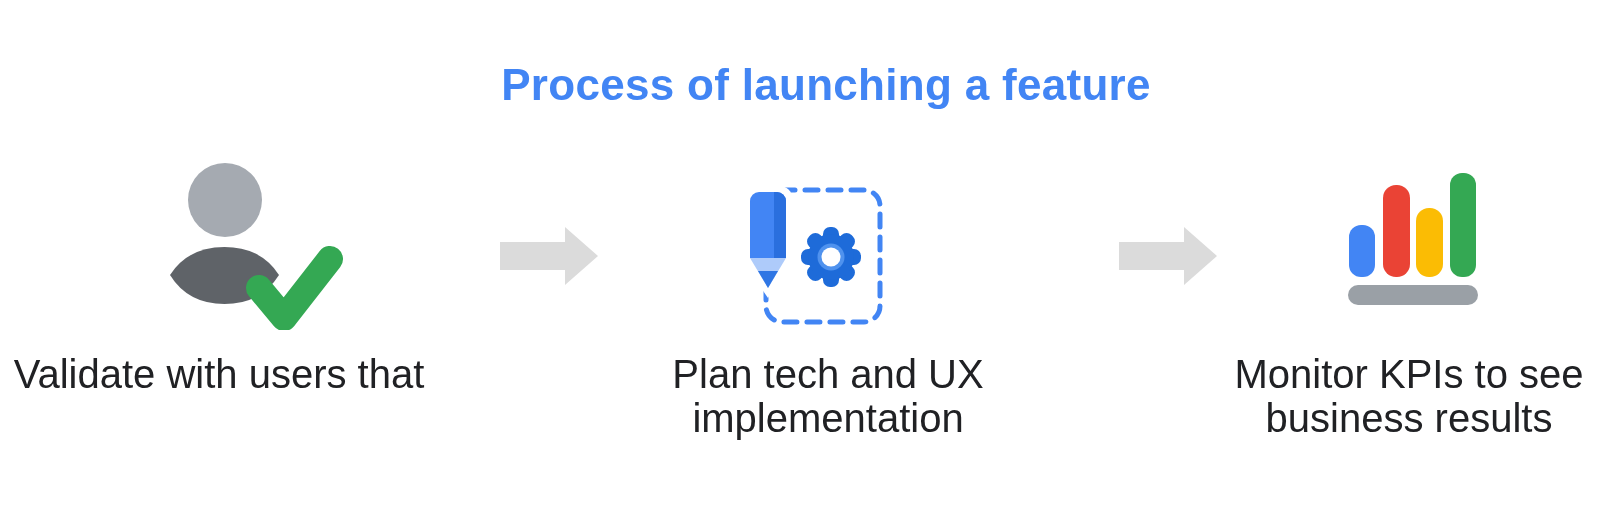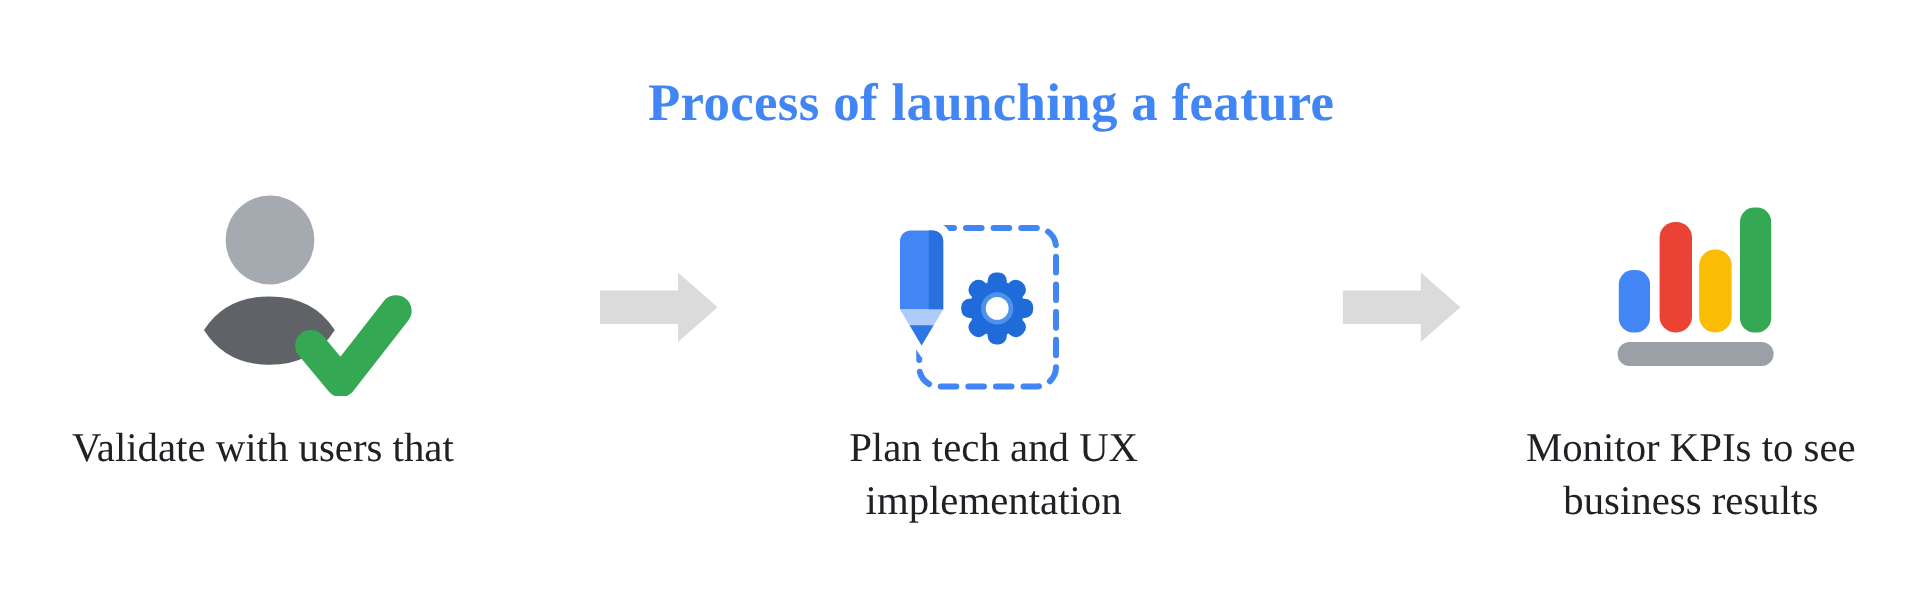--- a/index.html
+++ b/index.html
@@ -1,37 +1,37 @@
 <!DOCTYPE html>
 <html><head>
 <meta charset="utf-8">
 <style>
   html,body{margin:0;padding:0;background:#ffffff;}
   .canvas{
     position:relative;
     width:1600px;height:506px;
     background:#ffffff;
-    font-family:Liberation Serif, serif;
+    font-family:Liberation Sans, sans-serif;
     overflow:hidden;
   }
   .title{
     position:absolute;
     left:826px;top:60px;
     transform:translateX(-50%);
     font-size:44px;
     font-weight:700;
     letter-spacing:0.3px;
     color:#4285F4;
     white-space:nowrap;
   }
   .step-label{
     position:absolute;
     transform:translateX(-50%);
     top:352px;
-    font-size:34px;
+    font-size:40px;
     line-height:44px;
     color:#202124;
     text-align:center;
     white-space:nowrap;
   }
   .abs{position:absolute;}
 </style>
 </head>
 <body>
 

